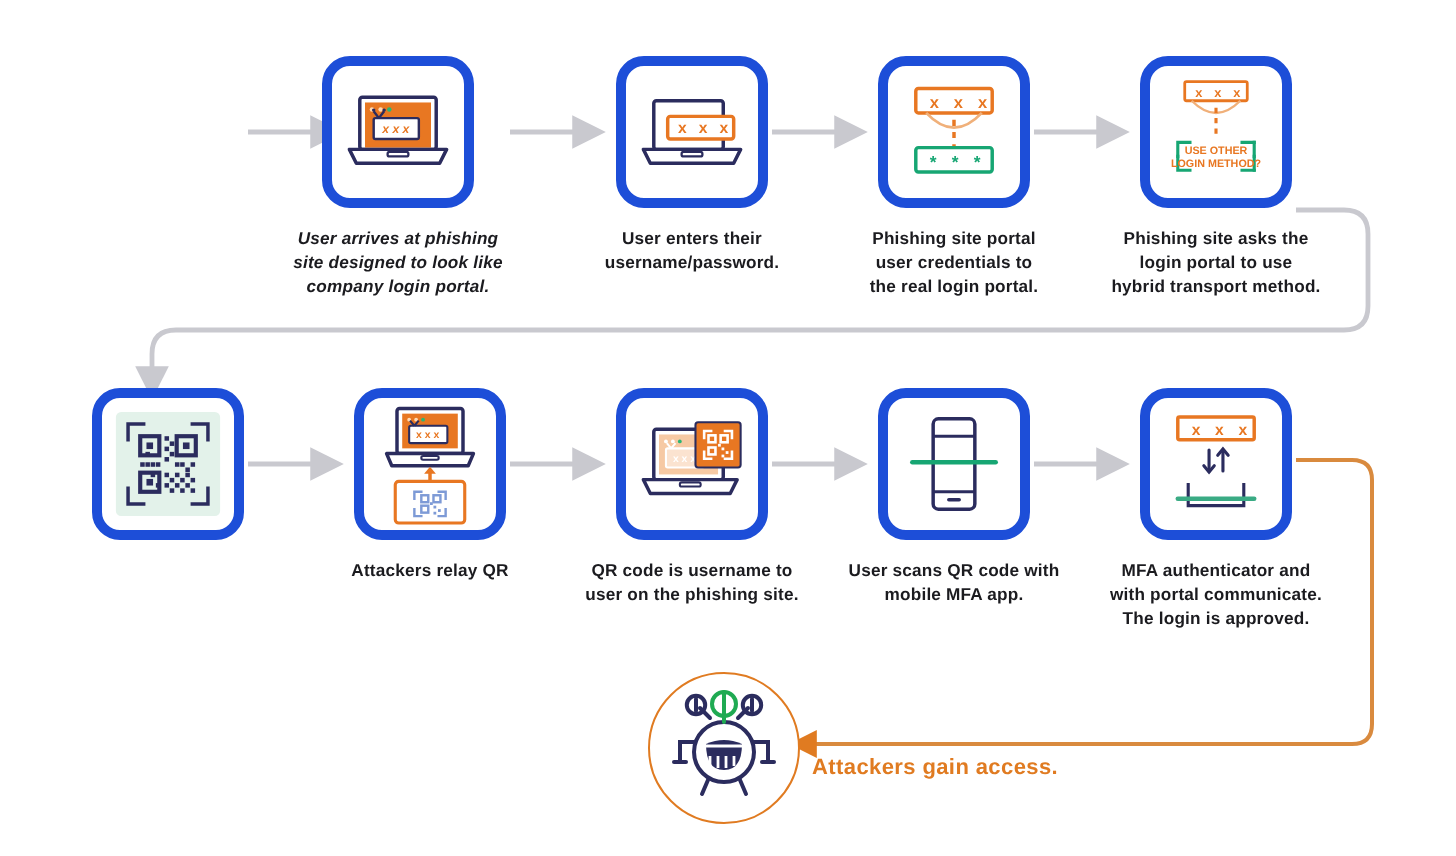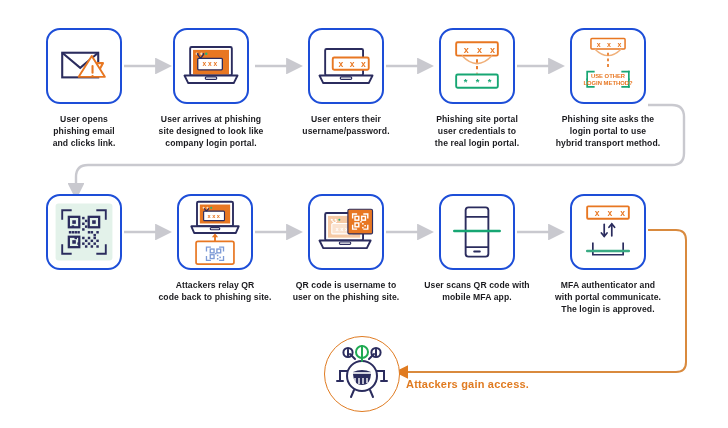--- a/index.html
+++ b/index.html
@@ -6,21 +6,21 @@
   body{width:728px;height:428px;overflow:hidden;
        font-family:"Liberation Sans","DejaVu Sans",sans-serif;}
   #stage{position:relative;width:728px;height:428px;background:#fff;}
 
   
   #wires{position:absolute;left:0;top:0;width:728px;height:428px;}
 
   
   .step{position:absolute;width:152px;}
   .card{position:relative;width:76px;height:76px;margin:0 auto;
-        border:2px solid #1d4ed8;border-radius:14px;background:#fff;
+        border:5px solid #1d4ed8;border-radius:14px;background:#fff;
         box-sizing:border-box;overflow:hidden;}
   .cap{margin-top:9px;text-align:center;font-size:8.6px;line-height:12.2px;
        font-weight:bold;color:#1b1b1f;letter-spacing:.1px;}
 
   
   .art{position:absolute;left:0;top:0;width:100%;height:100%;}
 
   
   #badge{position:absolute;left:324px;top:336px;width:74px;height:74px;
          border:1.6px solid #e07b21;border-radius:50%;background:#fff;}
@@ -59,39 +59,22 @@
       <line x1="255" y1="232" x2="289" y2="232"></line>
       <line x1="386" y1="232" x2="420" y2="232"></line>
       <line x1="517" y1="232" x2="551" y2="232"></line>
     </g>
 
     <g>
       <path d="M648,230 H676 Q686,230 686,240 V362 Q686,372 676,372 H406" stroke="#d98a3e" stroke-width="2" fill="none" marker-end="url(#ohead)"></path>
     </g>
   </svg>
 
-  <div class="step" style="left:8px;top:28px;">
-    <div class="card">
-      <svg class="art" viewBox="0 0 76 76" xmlns="http://www.w3.org/2000/svg">
-        <rect x="15" y="24" width="38" height="26" fill="#fff" stroke="#2b2c5e" stroke-width="2.2"></rect>
-        <path d="M15,24 L34,40 L53,24" fill="none" stroke="#2b2c5e" stroke-width="2.2"></path>
-        <path d="M44,35 L58,35 L51,48 Z" fill="#fff" stroke="#e87722" stroke-width="2.2" stroke-linejoin="round" transform="translate(0,0)"></path>
-        <path d="M40,52 L55,28 L70,52 Z" fill="#fff" stroke="#e87722" stroke-width="2.2" stroke-linejoin="round" transform="translate(-9,-3) scale(0.92) translate(5,5)"></path>
-        <line x1="47" y1="38" x2="47" y2="45" stroke="#e87722" stroke-width="2.2" stroke-linecap="round"></line>
-        <circle cx="47" cy="48.6" r="1.2" fill="#e87722"></circle>
-      </svg>
-    </div>
-    <div class="cap">
-      <div>User opens</div>
-      <div>phishing email</div>
-      <div>and clicks link.</div>
-    </div>
-  </div>
-
-  <div class="step" style="left:135px;top:28px;">
+
+  <div class="step" style="left:123px;top:28px;font-style:italic;">
     <div class="card">
       <svg class="art" viewBox="0 0 76 76" xmlns="http://www.w3.org/2000/svg">
         <rect x="16" y="18" width="44" height="30" rx="1.5" fill="#fff" stroke="#2b2c5e" stroke-width="2"></rect>
         <rect x="19" y="21" width="38" height="26" fill="#e87722"></rect>
         <circle cx="23" cy="25" r="1.3" fill="#ffd9b3"></circle>
         <circle cx="28" cy="25" r="1.3" fill="#ffd9b3"></circle>
         <circle cx="33" cy="25" r="1.3" fill="#2bb673"></circle>
         <rect x="24" y="30" width="26" height="12" rx="1" fill="#fff" stroke="#2b2c5e" stroke-width="1.4"></rect>
         <path d="M27,30 L24,26 M27,30 L30,26" stroke="#2b2c5e" stroke-width="1.4" fill="none"></path>
         <circle cx="24" cy="25.4" r="1" fill="#2b2c5e"></circle>
@@ -246,21 +229,20 @@
           <rect x="33" y="62" width="4" height="4" fill="none" stroke="#7d9ad6" stroke-width="1.4"></rect>
           <rect x="40" y="62" width="1.6" height="1.6"></rect>
             <rect x="42.6" y="64" width="1.6" height="1.6"></rect>
           <rect x="38" y="60" width="1.6" height="1.6"></rect>
             <rect x="40" y="65.5" width="1.6" height="1.6"></rect>
         </g>
       </svg>
     </div>
     <div class="cap">
       <div>Attackers relay QR</div>
-      <div>code back to phishing site.</div>
     </div>
   </div>
 
   <div class="step" style="left:270px;top:194px;">
     <div class="card">
       <svg class="art" viewBox="0 0 76 76" xmlns="http://www.w3.org/2000/svg">
         <rect x="16" y="18" width="40" height="29" rx="1.5" fill="#fff" stroke="#2b2c5e" stroke-width="2"></rect>
         <rect x="19" y="21" width="34" height="23" fill="#f6c9a4"></rect>
         <circle cx="23" cy="25" r="1.1" fill="#fff"></circle>
         <circle cx="27" cy="25" r="1.1" fill="#fff"></circle>

